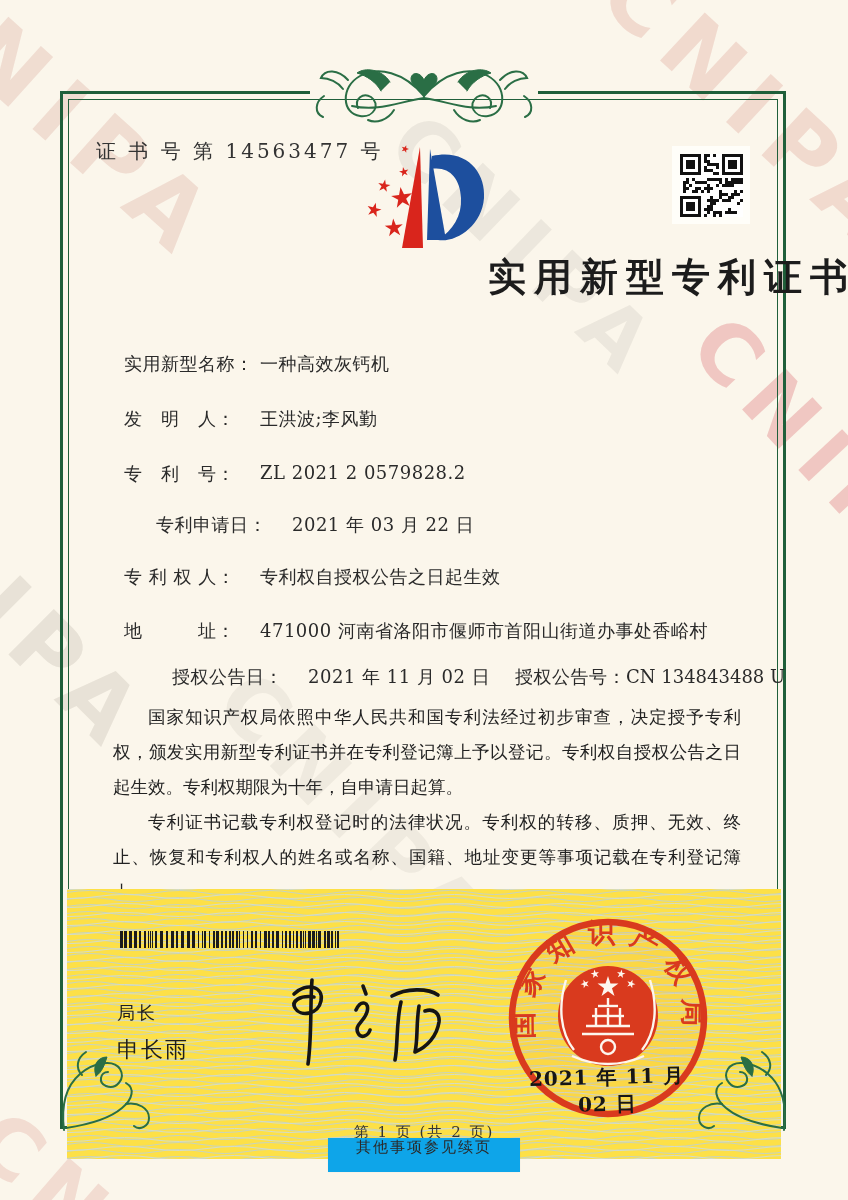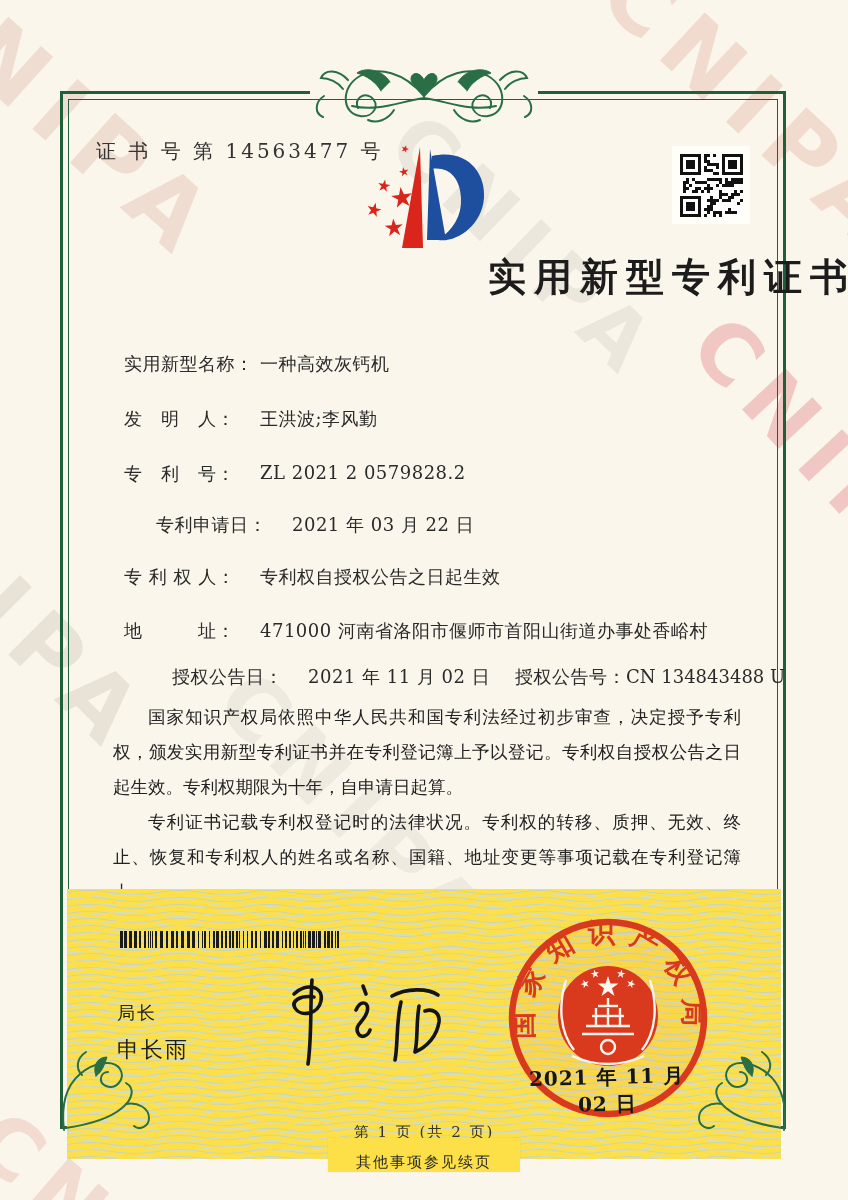--- a/index.html
+++ b/index.html
@@ -59,21 +59,21 @@
     position:absolute;left:445px;top:175px;width:190px;text-align:center;
     font-size:20px;font-weight:bold;color:#161616;letter-spacing:1px;
     transform:rotate(-1.5deg);
   }
   .page-indicator{
     position:absolute;left:0;top:234px;width:714px;text-align:center;
     font-size:15px;letter-spacing:2px;color:#333;
   }
   .cont-box{
     position:absolute;left:328px;top:1138px;width:192px;height:34px;
-    background:#fde047;display:flex;align-items:flex-end;justify-content:center;
+    background:#0ea5e9;display:flex;align-items:flex-start;justify-content:center;
     box-shadow:0 0 2px rgba(0,0,0,0.05);
   }
   .cont-box span{font-size:15px;letter-spacing:2px;color:#2a2a2a;}
   .flourish-mask{position:absolute;left:310px;top:86px;width:228px;height:11px;background:#fbf6eb;}
   svg{display:block;}
 </style>
 </head>
 <body>
 
 <svg width="0" height="0" style="position:absolute" aria-hidden="true">

